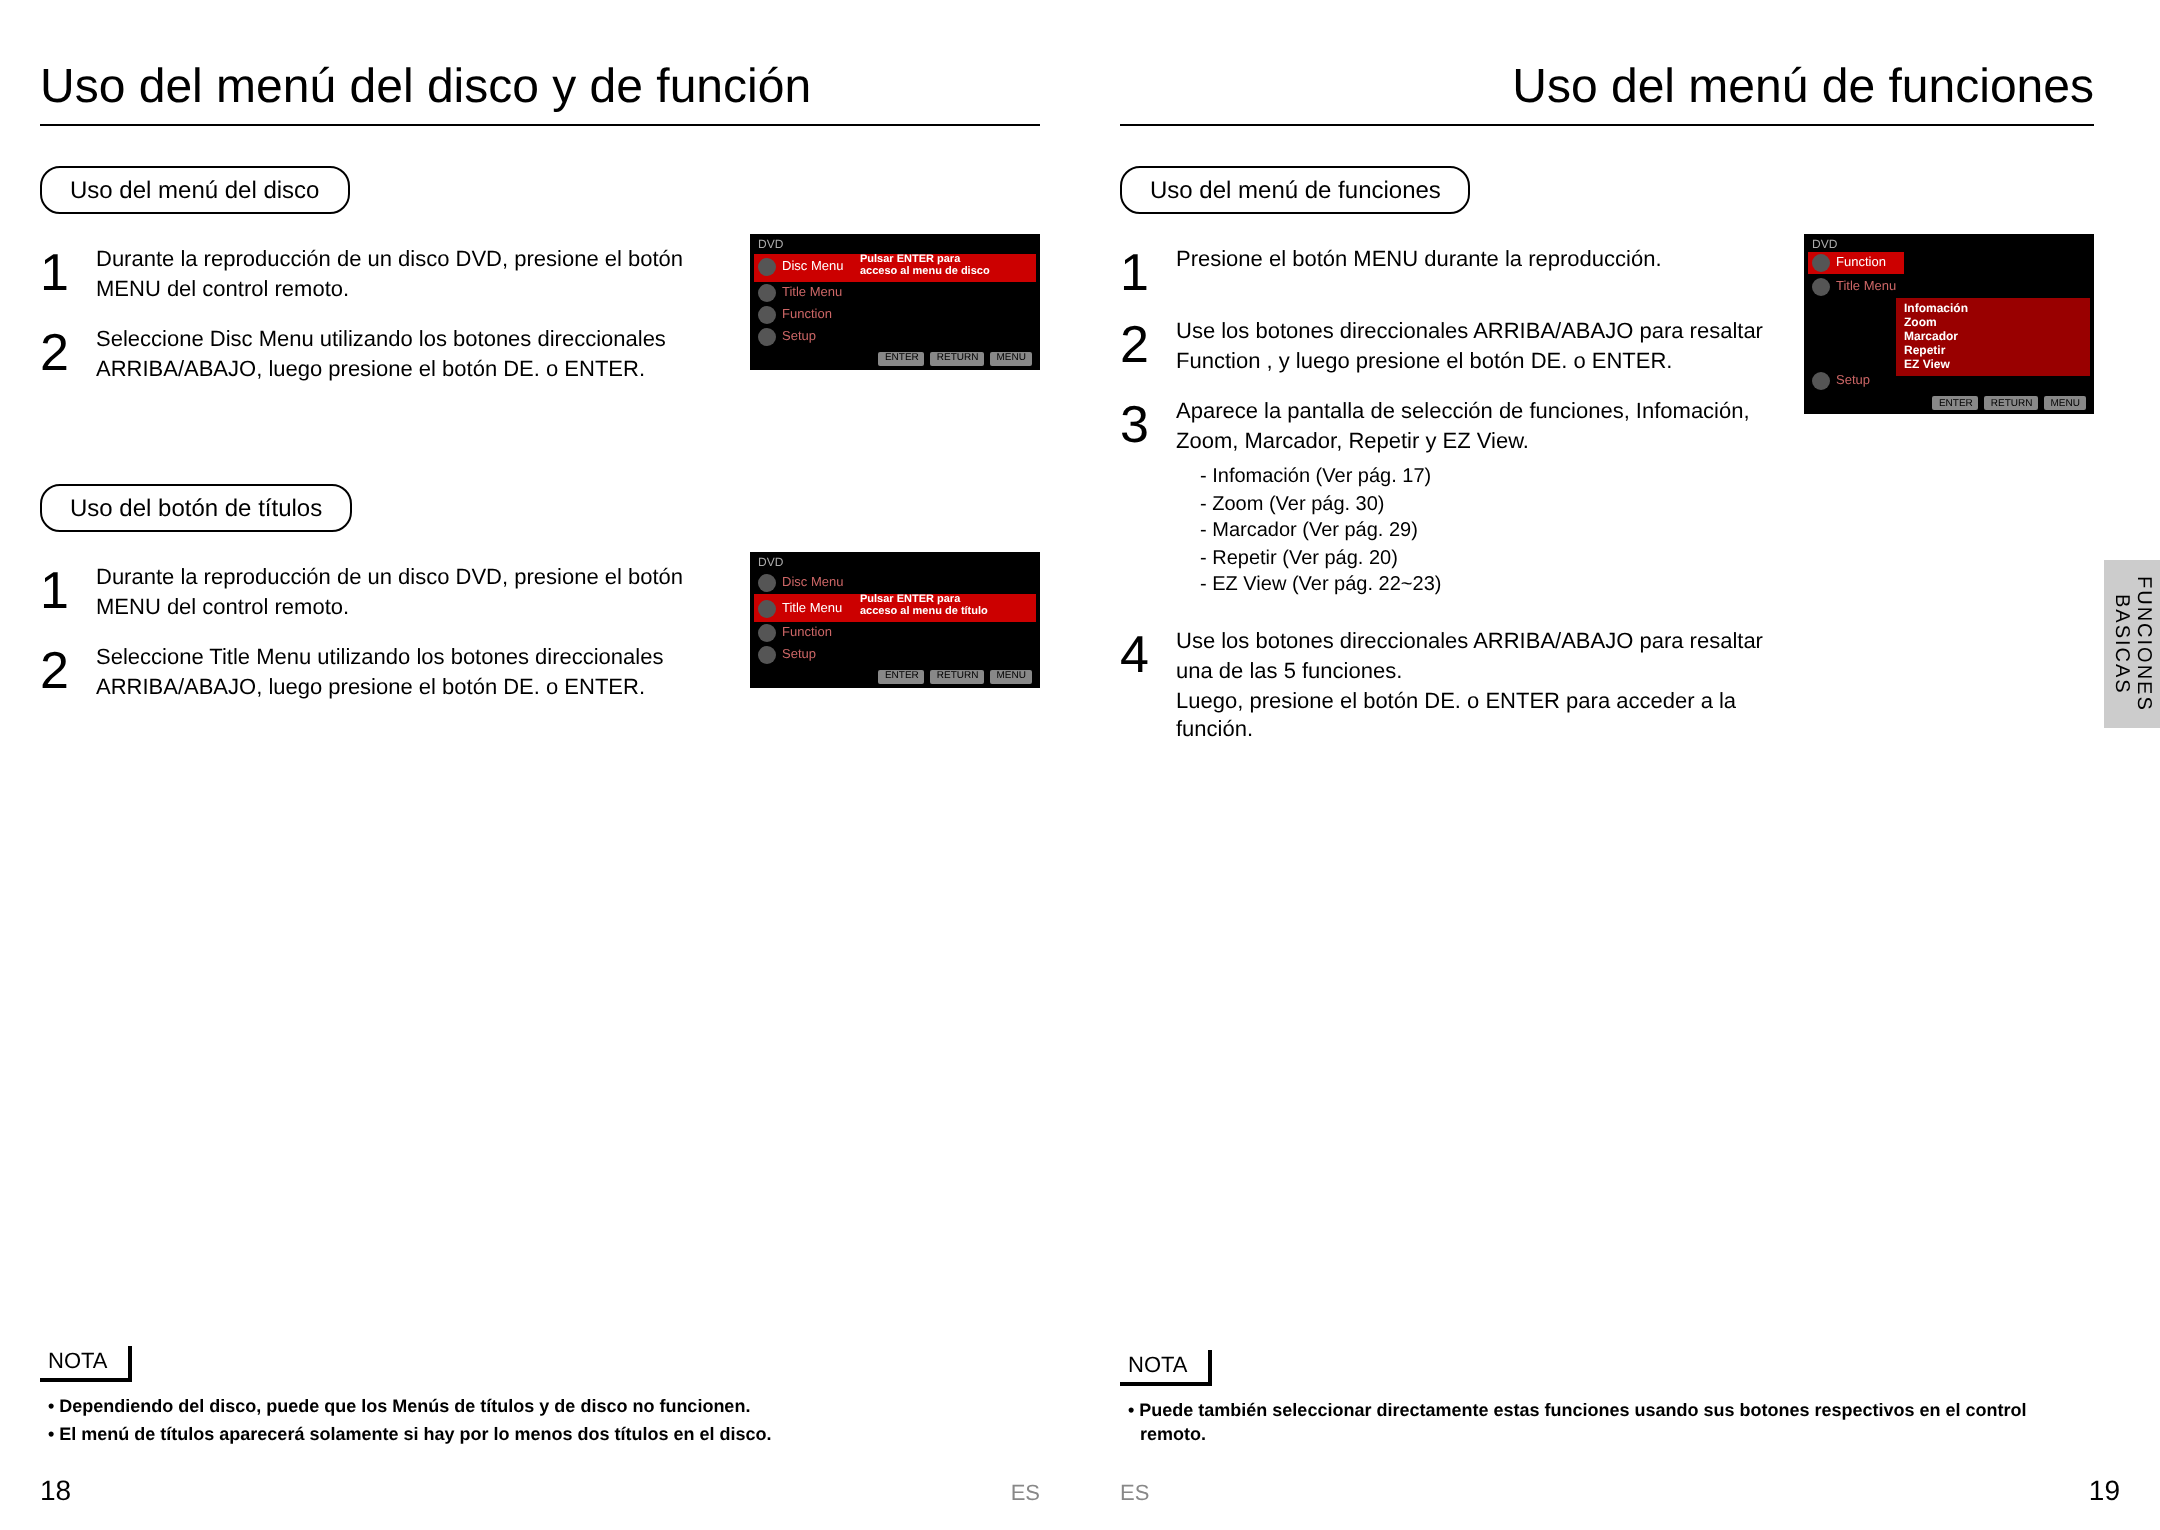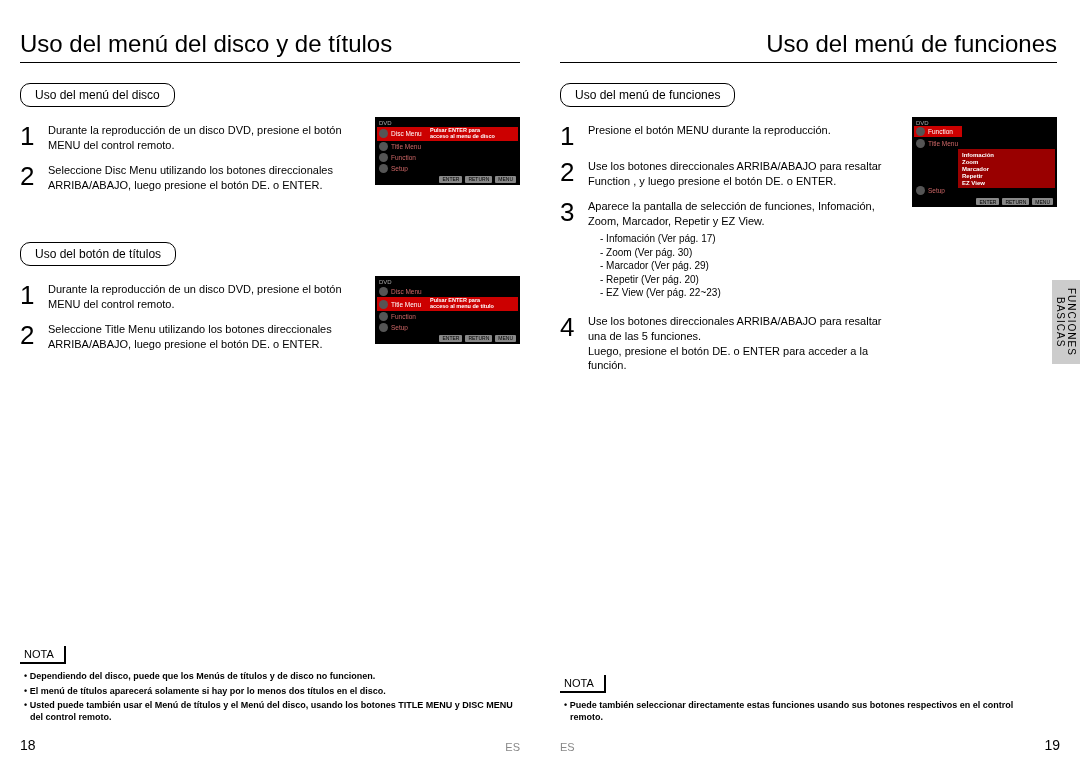--- a/index.html
+++ b/index.html
@@ -19,21 +19,21 @@
     height: 100%;
   }
   .page {
     width: 50%;
     height: 100%;
     position: relative;
     box-sizing: border-box;
     padding: 20px 20px 10px 20px;
   }
   .page.right {
-    padding-right: 23px;
+    padding-right: 33px;
   }
   .title {
     font-size: 24px;
     font-weight: normal;
     margin: 10px 0 4px 0;
   }
   .title.left { text-align: left; }
   .title.right { text-align: right; }
   .title-underline {
     border-bottom: 1px solid #000;
@@ -149,21 +149,21 @@
   }
   .notas-block { position:absolute; bottom:40px; left:20px; right:20px; }
   .page.right .notas-block { left:20px; right:40px; }
 </style>
 </head>
 <body>
 
 <div class="page-wrap">
 
   <div class="page left">
-    <h1 class="title left">Uso del menú del disco y de títulos</h1>
+    <h1 class="title left">Uso del menú del disco y de función</h1>
     <div class="title-underline"></div>
 
     
     <div class="section-box">Uso del menú del disco</div>
     <div class="col-with-screen">
       <div class="steps">
         <div class="step-row">
           <div class="step-num">1</div>
           <div class="step-text">Durante la reproducción de un disco DVD, presione el botón MENU del control  remoto.</div>
         </div>
@@ -245,21 +245,20 @@
           <span>MENU</span>
         </div>
       </div>
     </div>
 
     <div class="notas-block">
       <div class="nota-label">NOTA</div>
       <div class="nota-list">
         <div>Dependiendo del disco, puede que los Menús de títulos y de disco no funcionen.</div>
         <div>El menú de títulos aparecerá solamente si hay por lo menos dos títulos en el disco.</div>
-        <div>Usted puede también usar el Menú de títulos y el Menú del disco, usando los botones TITLE MENU y DISC MENU del control remoto.</div>
       </div>
     </div>
 
     <div class="page-num left">18</div>
     <div class="es-label">ES</div>
   </div>
 
   <div class="page right">
     <h1 class="title right">Uso del menú de funciones</h1>
     <div class="title-underline"></div>

